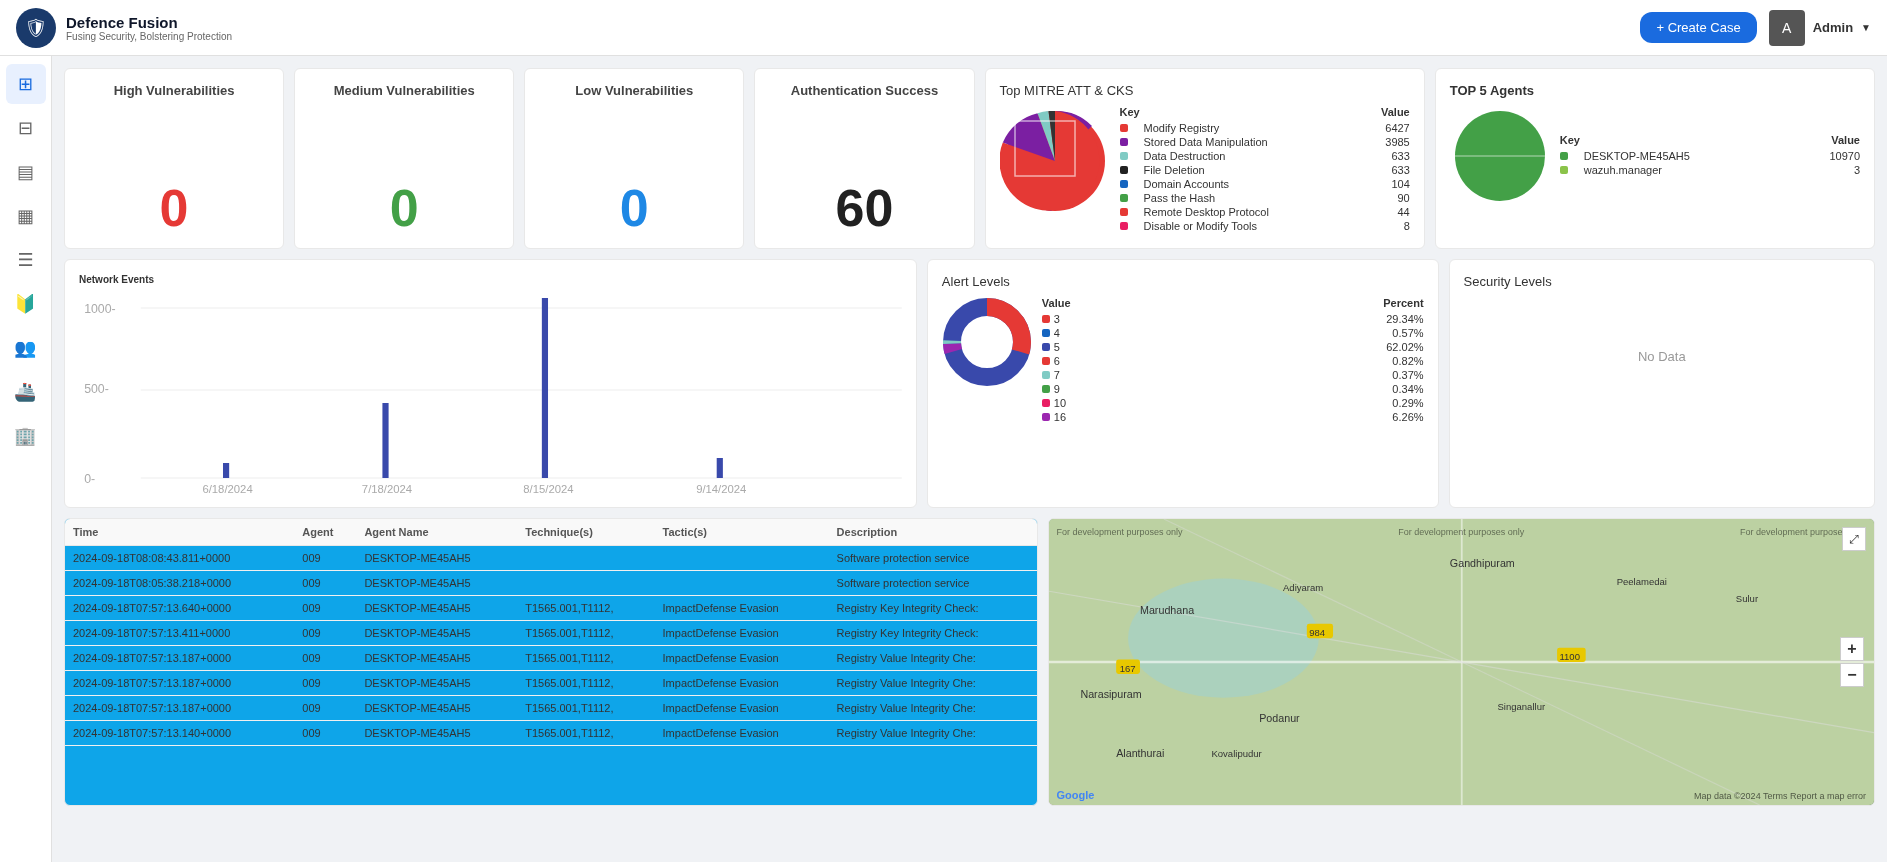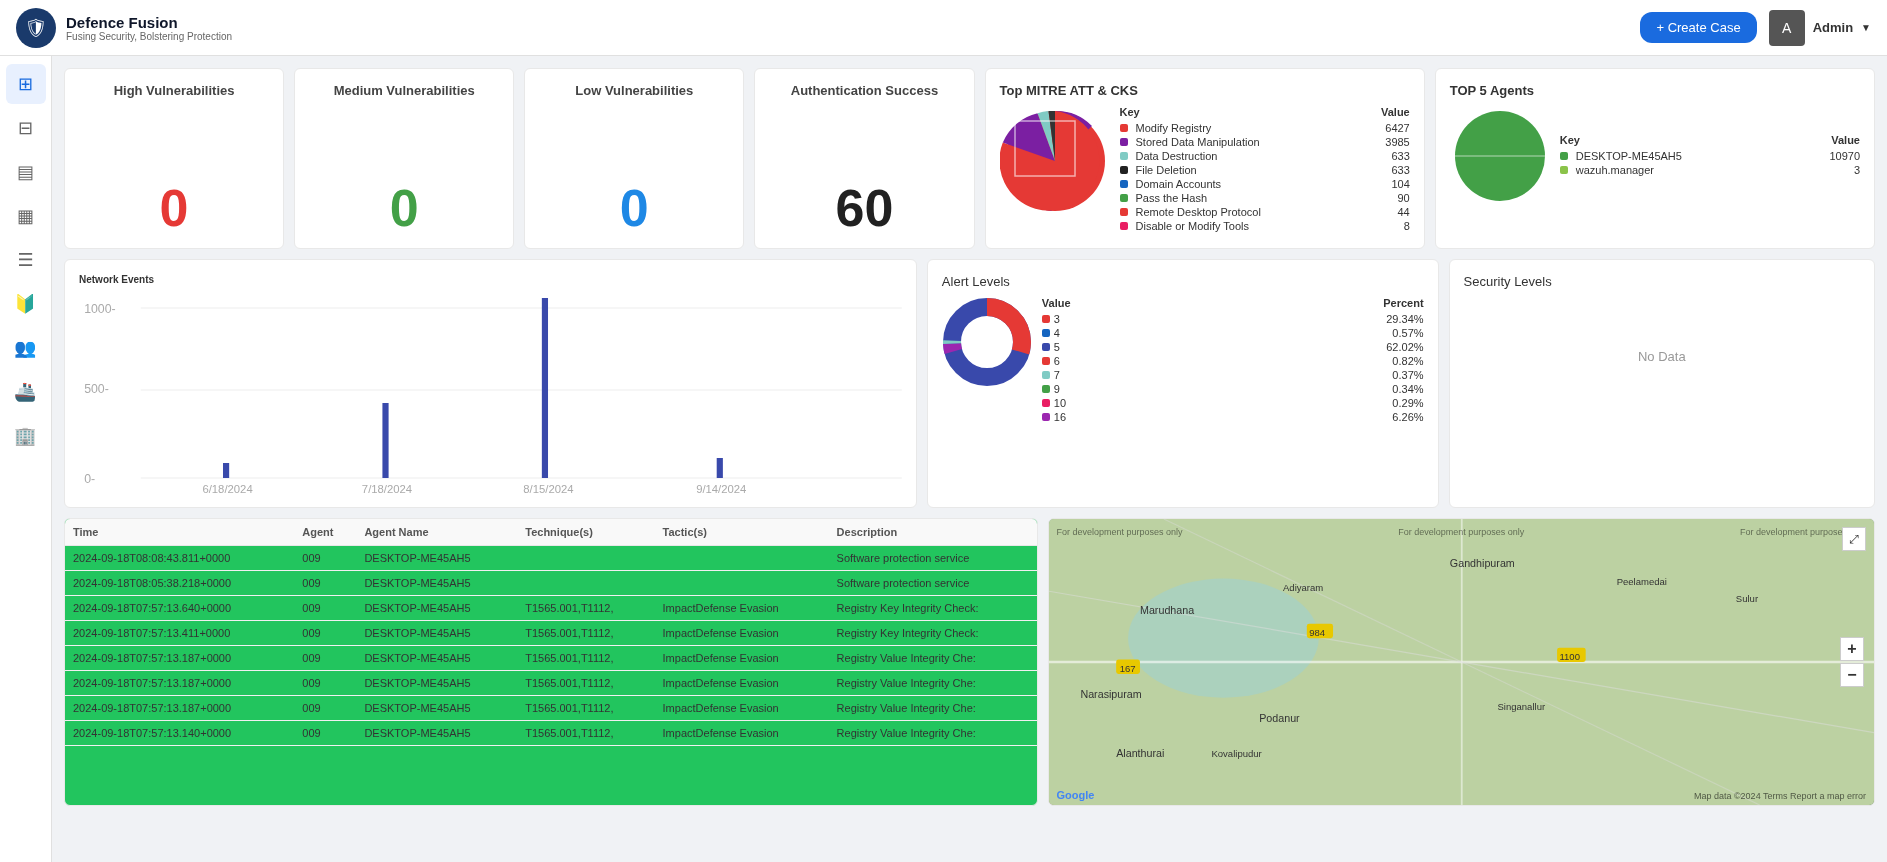--- a/index.html
+++ b/index.html
@@ -47,26 +47,26 @@
     .vuln-card { display: flex; flex-direction: column; align-items: center; justify-content: space-between; min-height: 130px; }
     .vuln-card h3 { font-size: 13px; color: #444; font-weight: 600; margin-bottom: 10px; }
     .vuln-number { font-size: 52px; font-weight: bold; line-height: 1; }
     .vuln-number.red { color: #e53935; }
     .vuln-number.green { color: #43a047; }
     .vuln-number.blue { color: #1e88e5; }
     .vuln-number.dark { color: #212121; }
 
     
     .mitre-card { display: flex; flex-direction: column; }
-    .mitre-card h3 { font-size: 13px; font-weight: 700; margin-bottom: 8px; }
+    .mitre-card h3 { font-size: 13px; font-weight: 400; margin-bottom: 8px; }
     .mitre-inner { display: flex; gap: 10px; }
     .mitre-chart { width: 110px; height: 110px; flex-shrink: 0; }
     .mitre-legend { flex: 1; }
     .legend-row { display: flex; justify-content: space-between; font-size: 11px; margin-bottom: 2px; }
-    .legend-key { display: flex; align-items: center; gap: 8px; }
+    .legend-key { display: flex; align-items: center; gap: 16px; }
     .legend-dot { width: 8px; height: 8px; border-radius: 2px; flex-shrink: 0; }
     .legend-header { display: flex; justify-content: space-between; font-weight: bold; font-size: 11px; margin-bottom: 4px; }
 
     
     .agents-card { display: flex; flex-direction: column; }
     .agents-card h3 { font-size: 13px; font-weight: 600; margin-bottom: 8px; }
     .agents-inner { display: flex; gap: 10px; align-items: center; }
     .agents-chart { width: 100px; height: 100px; flex-shrink: 0; }
     .agents-legend { flex: 1; }
 
@@ -91,21 +91,21 @@
 
     
     .security-card { background: #fff; border-radius: 6px; padding: 14px; border: 1px solid #e8e8e8; display: flex; flex-direction: column; }
     .security-card h3 { font-size: 13px; font-weight: 400; margin-bottom: 0; }
     .no-data { color: #999; font-size: 13px; text-align: center; margin-top: 60px; }
 
     
     .bottom-row { display: grid; grid-template-columns: 1fr 0.85fr; gap: 10px; }
 
     
-    .events-table-card { background: #22c55e; border-radius: 6px; border: 1px solid #e8e8e8; overflow: hidden; }
+    .events-table-card { background: #0ea5e9; border-radius: 6px; border: 1px solid #e8e8e8; overflow: hidden; }
     .events-table { width: 100%; border-collapse: collapse; font-size: 11px; }
     .events-table th { background: #f9f9f9; padding: 7px 8px; text-align: left; font-weight: 600; border-bottom: 1px solid #e8e8e8; color: #555; }
     .events-table td { padding: 6px 8px; border-bottom: 1px solid #f0f0f0; color: #333; }
     .link-blue { color: #1a6bdf; }
     .link-orange { color: #e65100; }
 
     
     .map-card { background: #ccc; border-radius: 6px; border: 1px solid #e8e8e8; overflow: hidden; position: relative; min-height: 240px; }
     .map-placeholder { width: 100%; height: 100%; background: linear-gradient(135deg, #8fbc8f 0%, #9db88a 20%, #c2a96e 40%, #8fbc8f 60%, #7aa870 80%, #5c8a5c 100%); position: relative; }
     .map-overlay-text { position: absolute; top: 8px; left: 8px; right: 8px; display: flex; justify-content: space-between; font-size: 9px; color: rgba(0,0,0,0.5); }

